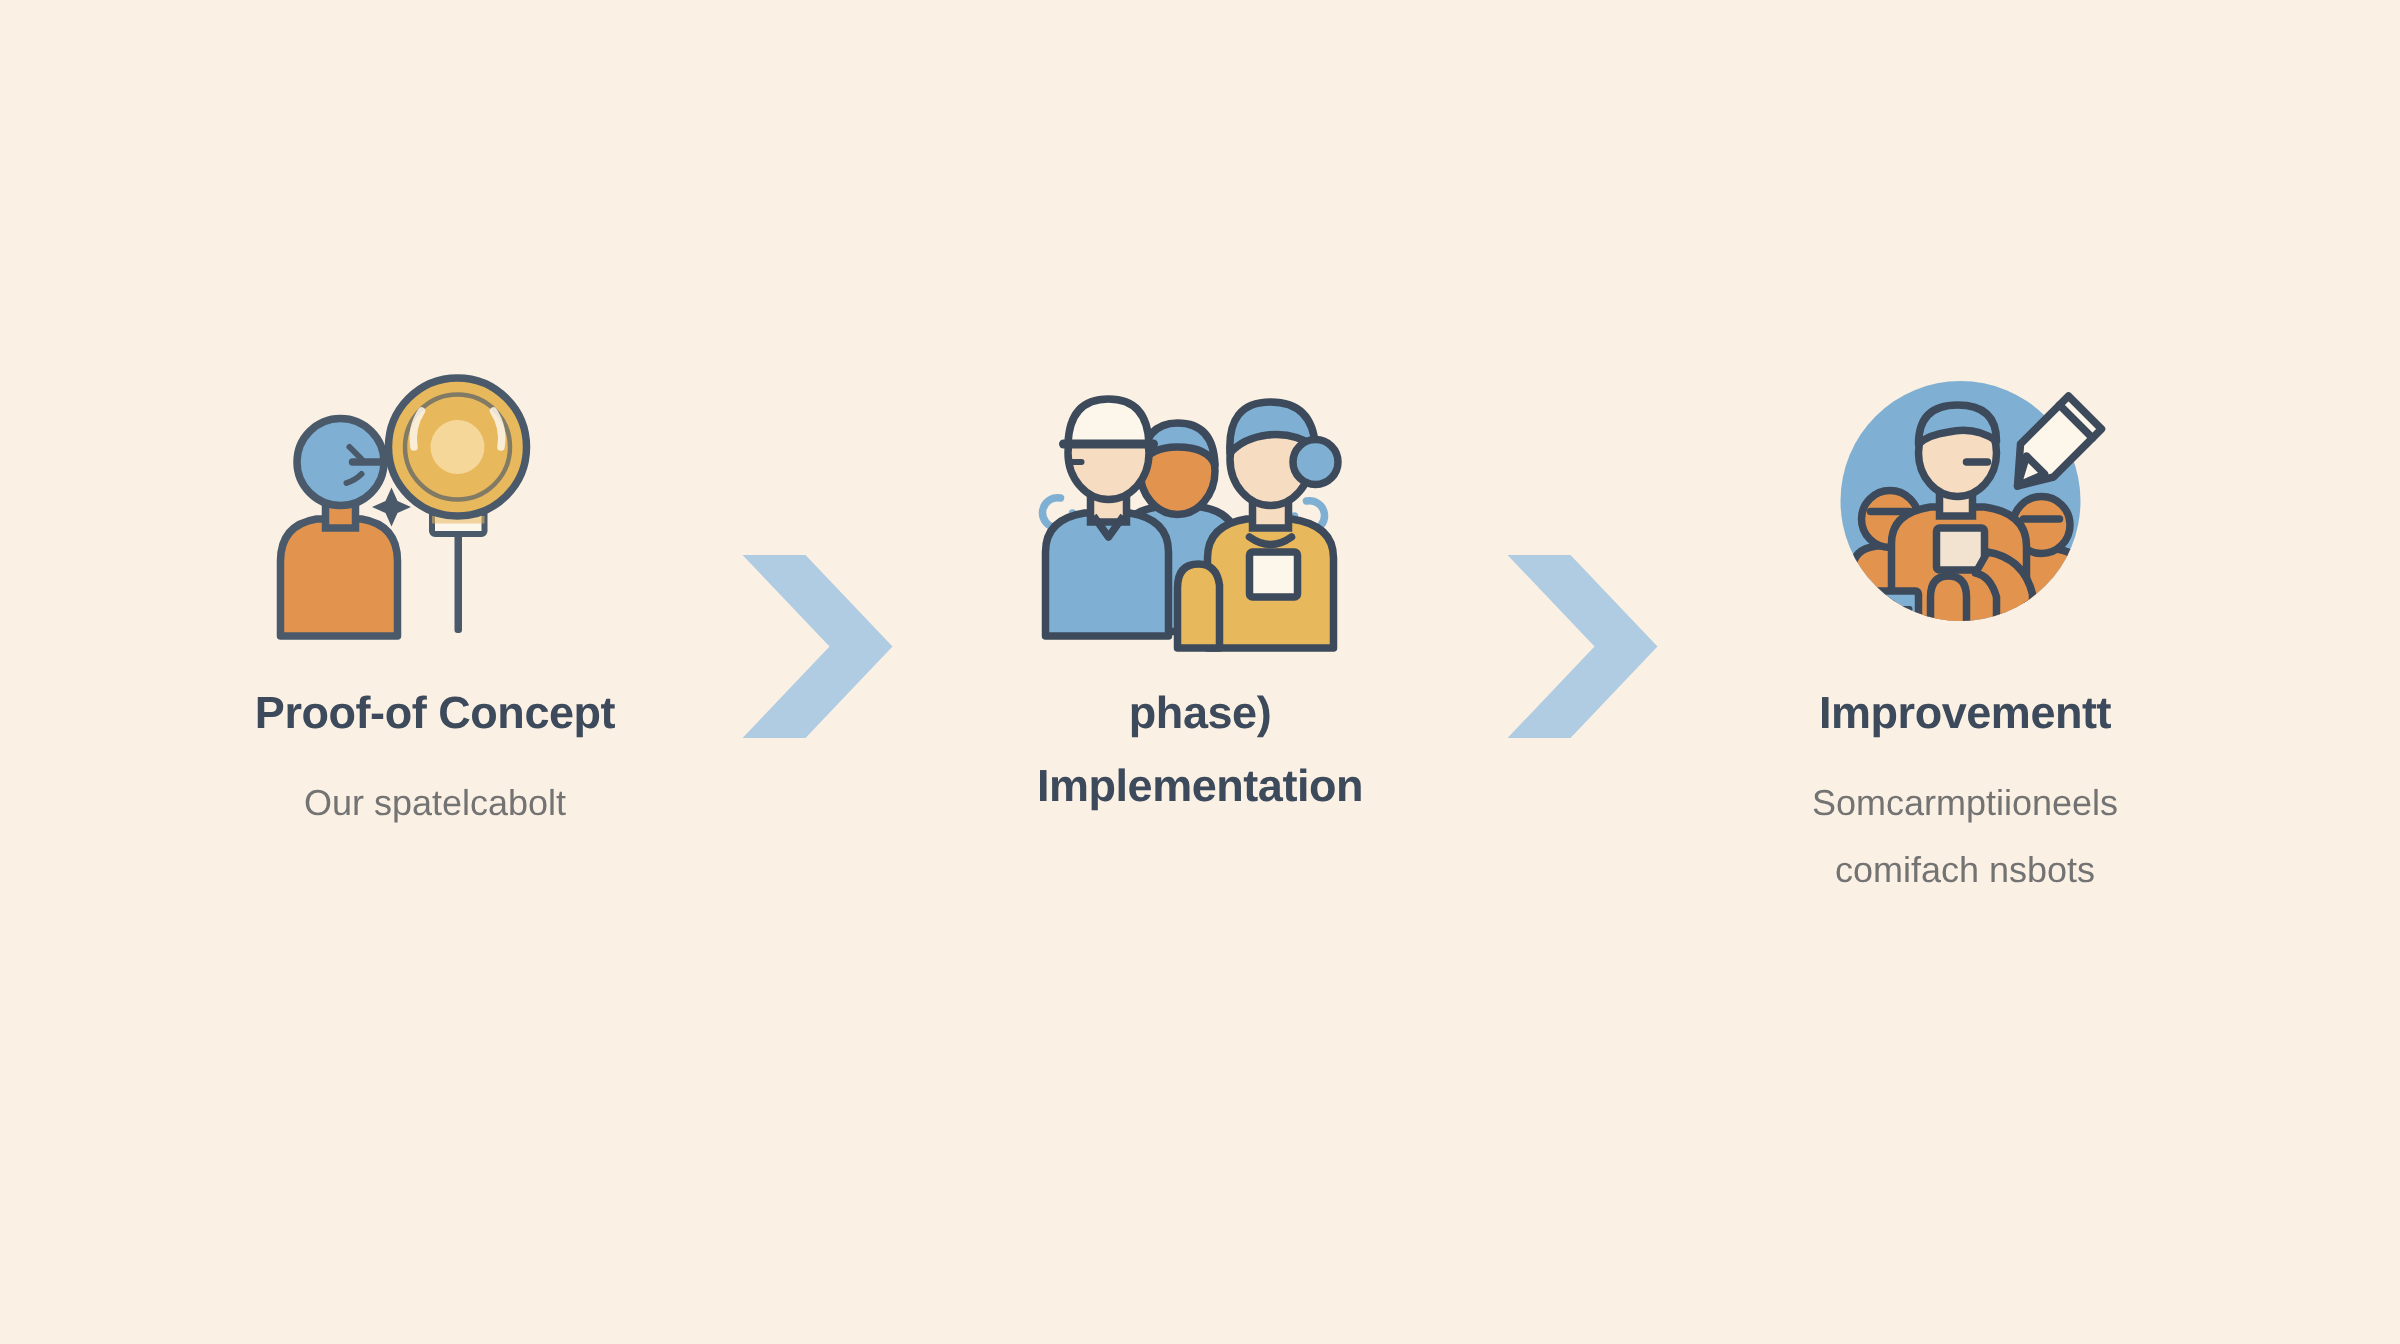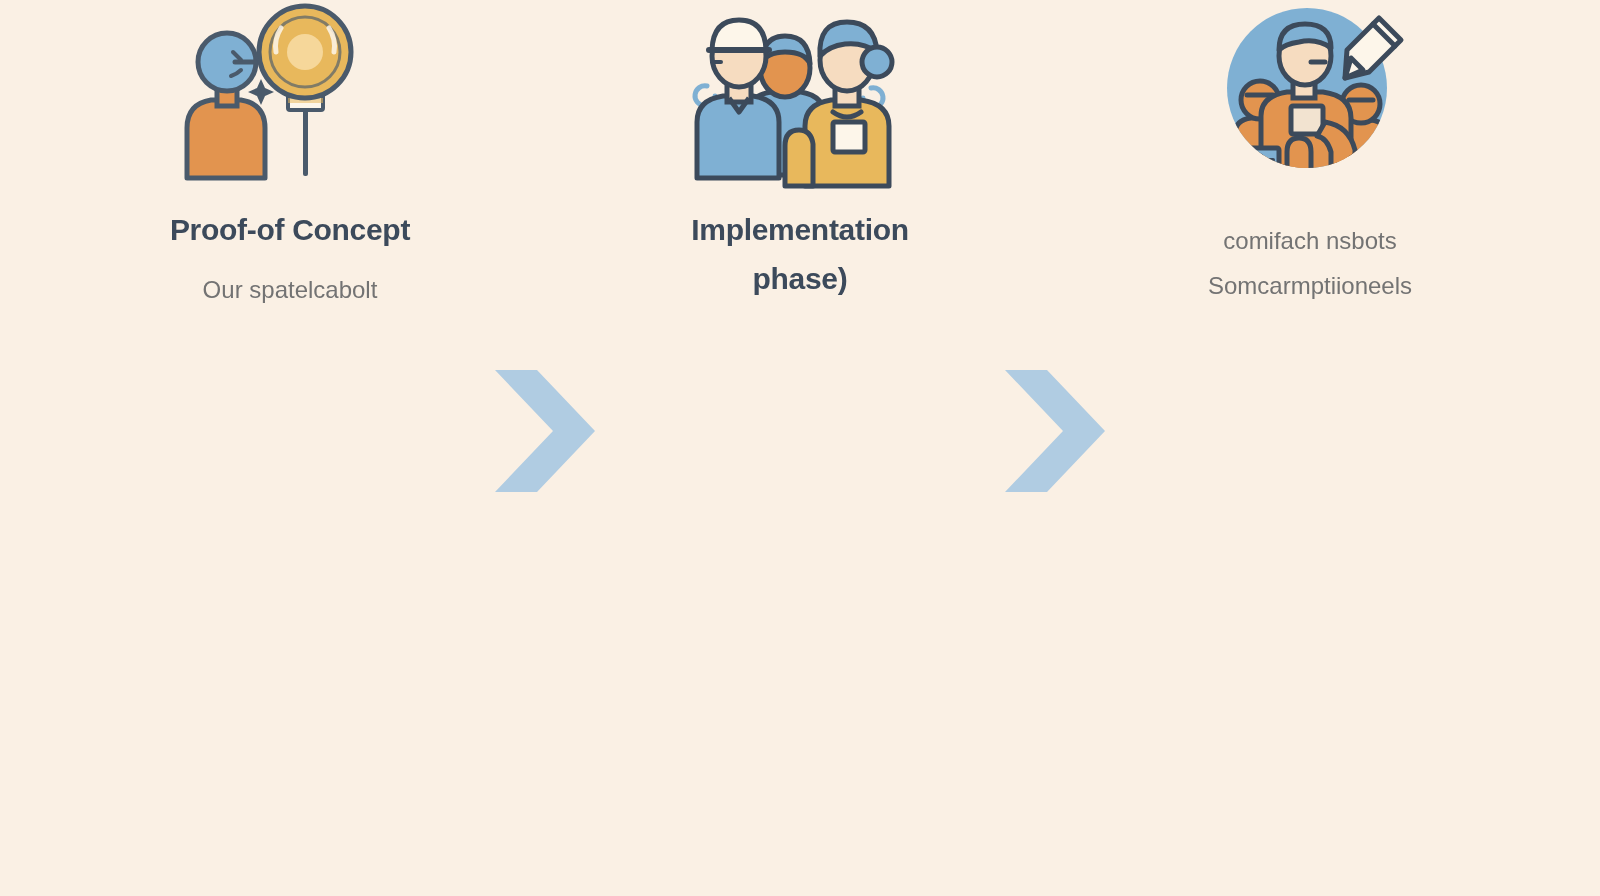--- a/index.html
+++ b/index.html
@@ -32,20 +32,21 @@
     flex-direction: row;
     align-items: flex-start;
     justify-content: center;
   }
 
   .step {
     width: 360px;
     display: flex;
     flex-direction: column;
     align-items: center;
+    padding-top: 246px;
   }
 
   .icon-box {
     width: 230px;
     height: 190px;
     position: relative;
   }
 
   .step-title {
     margin-top: 16px;
@@ -159,22 +160,22 @@
           <ellipse cx="162" cy="60" rx="27" ry="31" fill="#f6dcc0" stroke="#3c4a5b" stroke-width="5"></ellipse>
           <path d="M135 56 Q133 22 162 22 Q190 22 192 52 Q178 42 160 44 Q144 46 135 56 Z" fill="#7fb0d3" stroke="#3c4a5b" stroke-width="5" stroke-linejoin="round"></path>
           <circle cx="192" cy="62" r="15" fill="#7fb0d3" stroke="#3c4a5b" stroke-width="5"></circle>
           <path d="M148 112 Q162 122 176 112" fill="none" stroke="#3c4a5b" stroke-width="5" stroke-linecap="round"></path>
           <rect x="148" y="122" width="32" height="30" rx="2" fill="#fdf6ea" stroke="#3c4a5b" stroke-width="5"></rect>
 
           <path d="M100 186 L100 146 Q100 130 114 130 Q126 130 128 144 L128 186 Z" fill="#e8b85c" stroke="#3c4a5b" stroke-width="5" stroke-linejoin="round"></path>
         </svg>
       </div>
       <div class="step-title">
+        <div>phase)</div>
         <div>Implementation</div>
-        <div>phase)</div>
       </div>
     </div>
 
     <div class="chevron-wrap">
       <svg class="chevron" viewBox="0 0 104 126" xmlns="http://www.w3.org/2000/svg">
         <path d="M2 2 L60 63 L2 124 L44 124 L102 63 L44 2 Z" fill="#b0cce2"></path>
       </svg>
     </div>
 
     <div class="step">
@@ -213,21 +214,22 @@
           </g>
 
           <g>
             <path d="M152 50 L184 18 L206 40 L174 72 L150 78 Z" fill="#fdf6ea" stroke="#3c4a5b" stroke-width="5" stroke-linejoin="round"></path>
             <path d="M150 78 L156 58 L168 70 Z" fill="#fdf6ea" stroke="#3c4a5b" stroke-width="5" stroke-linejoin="round"></path>
             <path d="M178 24 L200 46" stroke="#3c4a5b" stroke-width="5" stroke-linecap="round"></path>
           </g>
         </svg>
       </div>
       <div class="step-title">
+        <div>Improvementt</div>
       </div>
       <div class="step-sub">
+        <div>Somcarmptiioneels</div>
         <div>comifach nsbots</div>
-        <div>Somcarmptiioneels</div>
       </div>
     </div>
 
   </div>
 </div>
 
 </body></html>

